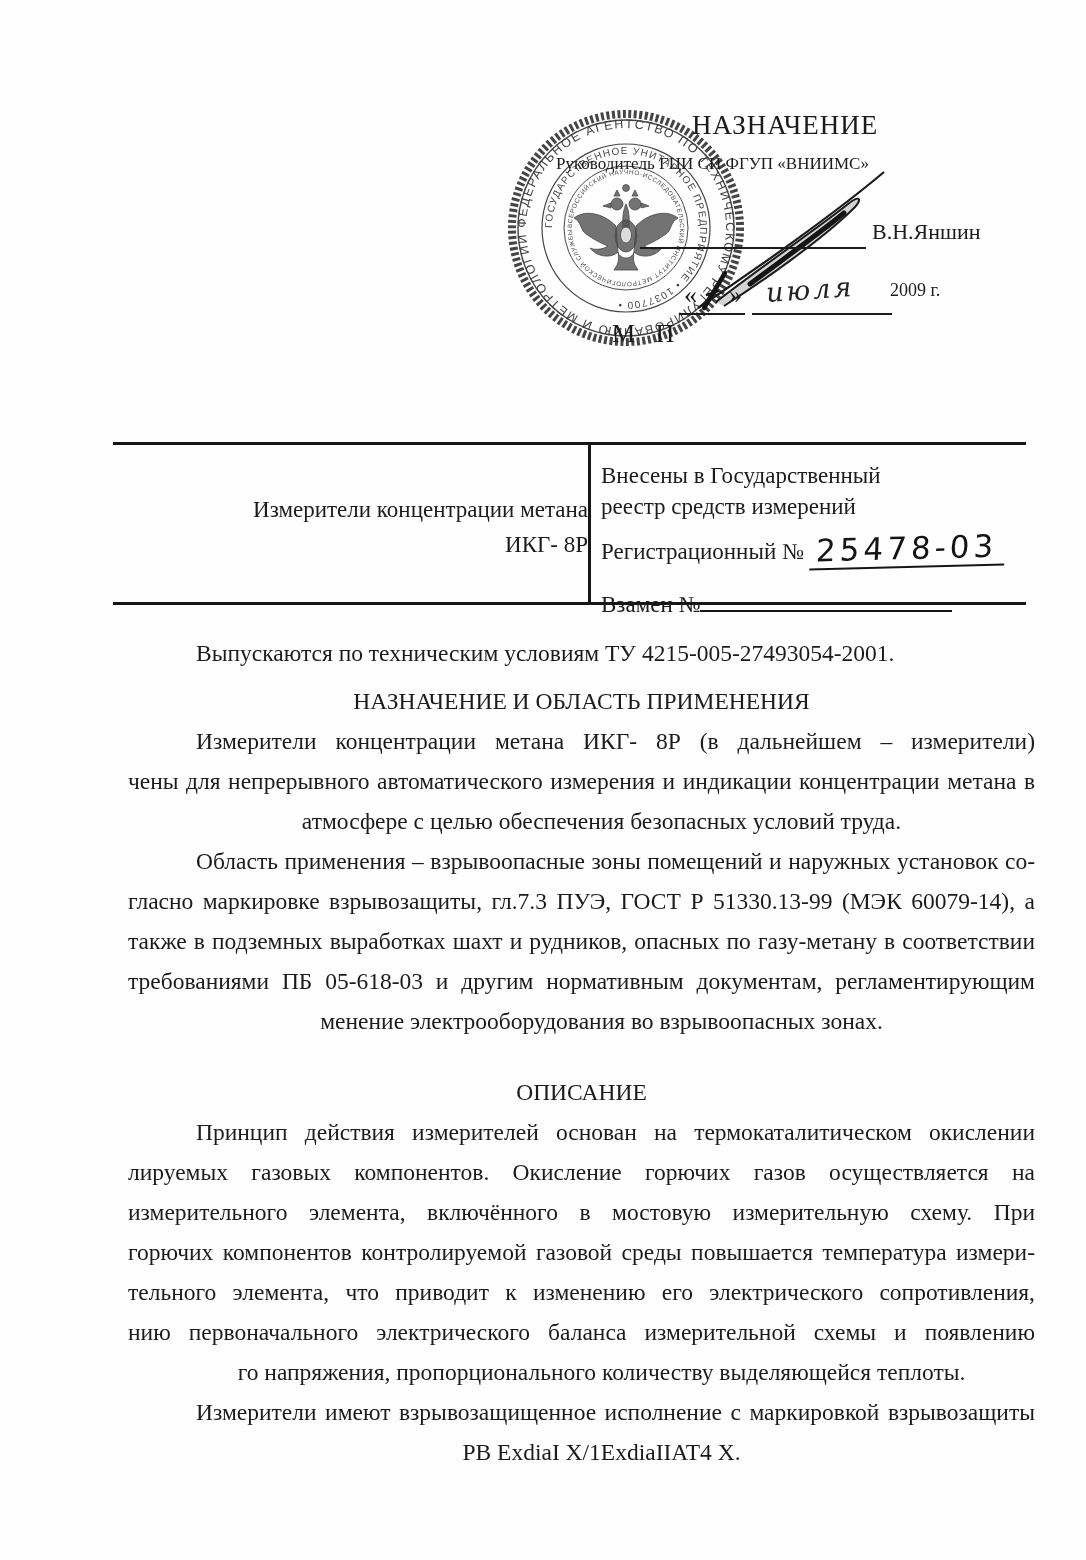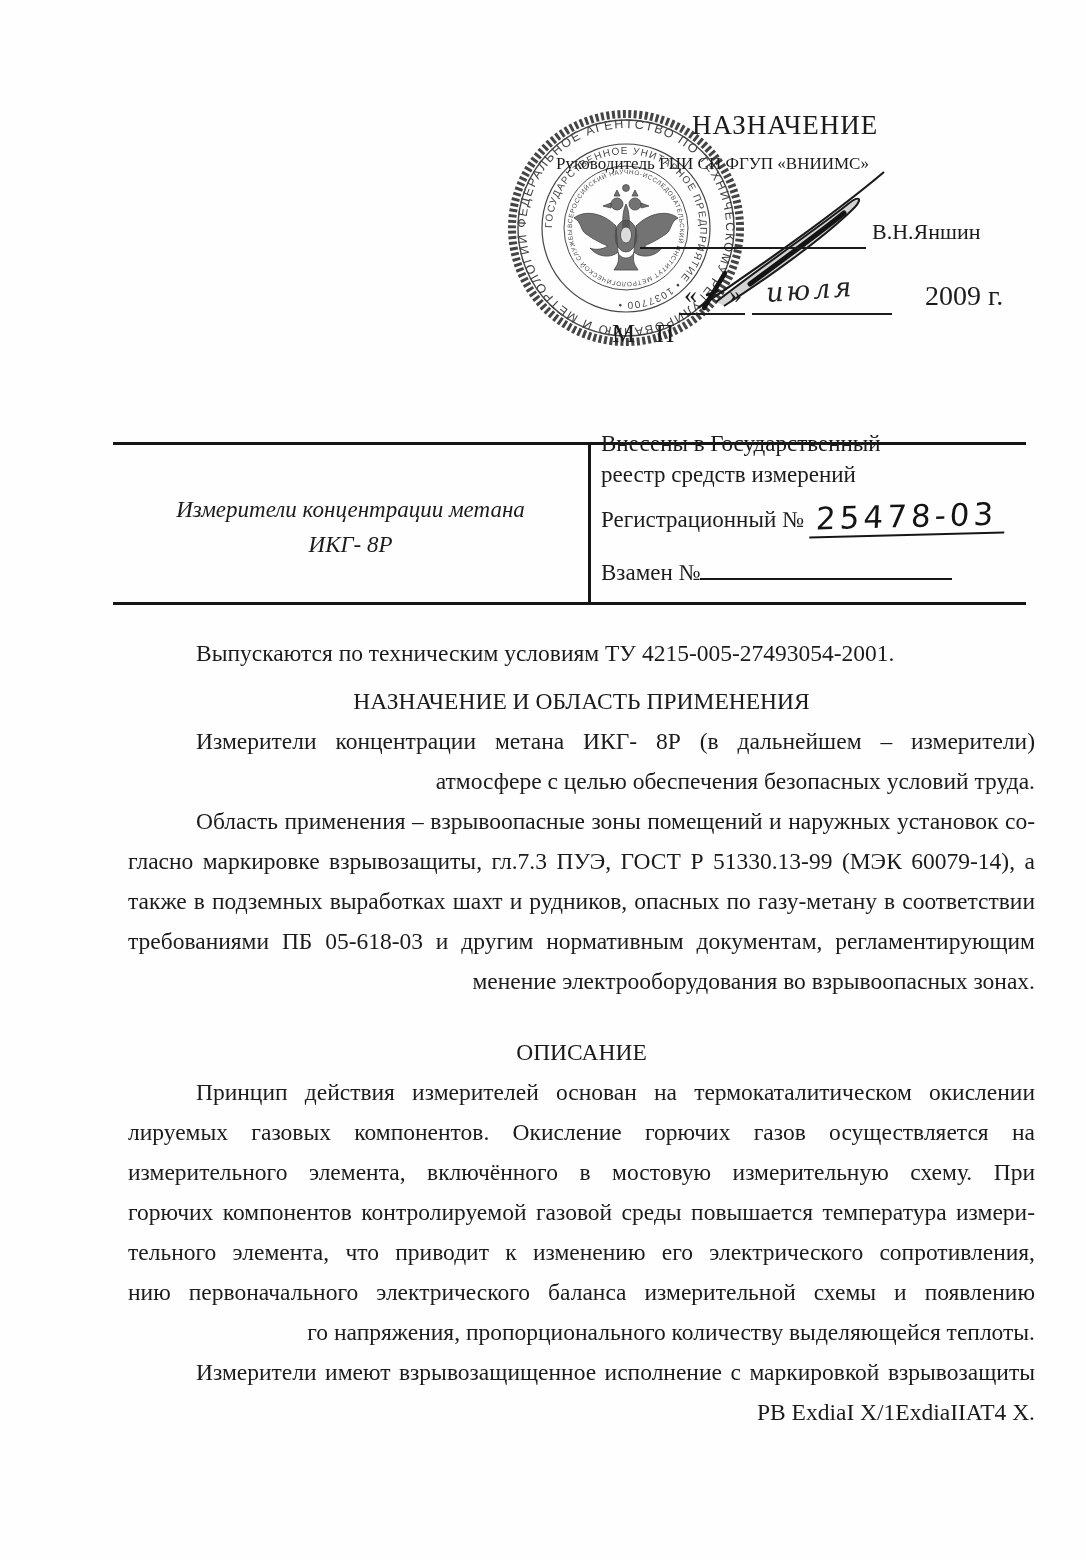--- a/index.html
+++ b/index.html
@@ -11,46 +11,46 @@
   #ruk{left:556px;top:154px;font-size:17px;white-space:nowrap;}
   #sigline{left:640px;top:247px;width:226px;height:2px;background:#1b1b1b;}
   #signame{left:872px;top:219px;font-size:22px;}
   #mp{left:612px;top:280px;font-size:26px;letter-spacing:7px;white-space:nowrap;margin-top:39px;}
   #q-open{left:684px;top:280px;font-size:26px;}
   #q-close{left:729px;top:280px;font-size:26px;}
   #dayline{left:679px;top:313px;width:66px;height:2px;background:#1b1b1b;}
   #monthline{left:752px;top:313px;width:140px;height:2px;background:#1b1b1b;}
   #month-hw{left:766px;top:274px;font-size:27px;font-style:italic;
             font-family:"DejaVu Serif",serif;transform:rotate(-4deg);letter-spacing:3px;color:#222;}
-  #year{left:925px;top:280px;font-size:28px;}
+  #year{left:890px;top:280px;font-size:18px;}
   
   #stamp{left:506px;top:108px;width:240px;height:240px;opacity:.88;}
   
   .rule{background:#161616;}
   #t-top{left:113px;top:442px;width:913px;height:3px;}
   #t-bottom{left:113px;top:602px;width:913px;height:3px;}
   #t-div{left:588px;top:442px;width:3px;height:163px;}
-  #cell-left{left:113px;top:492px;width:475px;text-align:center;font-size:23px;line-height:35px;font-style:italic;}
-  #cell-right{left:601px;top:428px;width:425px;font-size:23px;}
+  #cell-left{left:113px;top:492px;width:475px;text-align:right;font-size:23px;line-height:35px;}
+  #cell-right{left:601px;top:460px;width:425px;font-size:23px;}
   .rc-line{line-height:31px;}
   #reg-row{margin-top:9px;line-height:34px;white-space:nowrap;}
   .hw{display:inline-block;font-family:"DejaVu Sans",sans-serif;font-size:31px;
       letter-spacing:4px;transform:rotate(-1.5deg) skewX(-4deg);
       border-bottom:2px solid #161616;padding:0 8px 1px 6px;color:#141414;}
   #replace-row{margin-top:17px;line-height:34px;white-space:nowrap;}
   .blankline{display:inline-block;width:252px;border-bottom:2px solid #161616;height:24px;vertical-align:baseline;}
   
   #body-text{left:128px;top:633px;width:907px;font-size:23.5px;}
   .intro{height:40px;line-height:40px;text-indent:68px;white-space:nowrap;}
   .doc-h{height:40px;line-height:40px;text-align:center;}
   #h1{margin-top:8px;}
   #h2{margin-top:31px;}
   .tl{height:40px;line-height:40px;text-align:justify;overflow:hidden;}
   .tl::after{content:"";display:inline-block;width:100%;height:0;}
-  .tl.last{text-align:right;margin-left:40px;}
+  .tl.last{text-align:center;margin-left:40px;}
   .tl.last::after{content:none;}
   .tl.first{text-indent:68px;}
 </style>
 </head>
 <body>
 
 <div id="page">
 
   <svg id="stamp" class="abs" viewBox="0 0 240 240">
     <defs>
@@ -130,20 +130,21 @@
     <div id="replace-row">
       <span>Взамен №</span><span class="blankline"></span>
     </div>
   </div>
 
   <div id="body-text" class="abs">
     <div class="intro">Выпускаются по техническим условиям ТУ 4215-005-27493054-2001.</div>
     <div id="h1" class="doc-h">НАЗНАЧЕНИЕ И ОБЛАСТЬ ПРИМЕНЕНИЯ</div>
     <div class="para">
         <div class="tl first">Измерители концентрации метана ИКГ- 8Р (в дальнейшем – измерители) предназна-</div>
+        <div class="tl">чены для непрерывного автоматического измерения и индикации концентрации метана в</div>
         <div class="tl last">атмосфере  с целью обеспечения безопасных условий труда.</div>
       </div>
     <div class="para">
         <div class="tl first">Область применения – взрывоопасные зоны помещений и наружных установок со-</div>
         <div class="tl">гласно маркировке взрывозащиты, гл.7.3 ПУЭ,  ГОСТ Р 51330.13-99 (МЭК 60079-14), а</div>
         <div class="tl">также в подземных выработках шахт  и рудников, опасных по газу-метану в соответствии с</div>
         <div class="tl">требованиями ПБ 05-618-03 и другим нормативным документам, регламентирующим при-</div>
         <div class="tl last">менение электрооборудования во взрывоопасных зонах.</div>
       </div>
     <div id="h2" class="doc-h">ОПИСАНИЕ</div>

